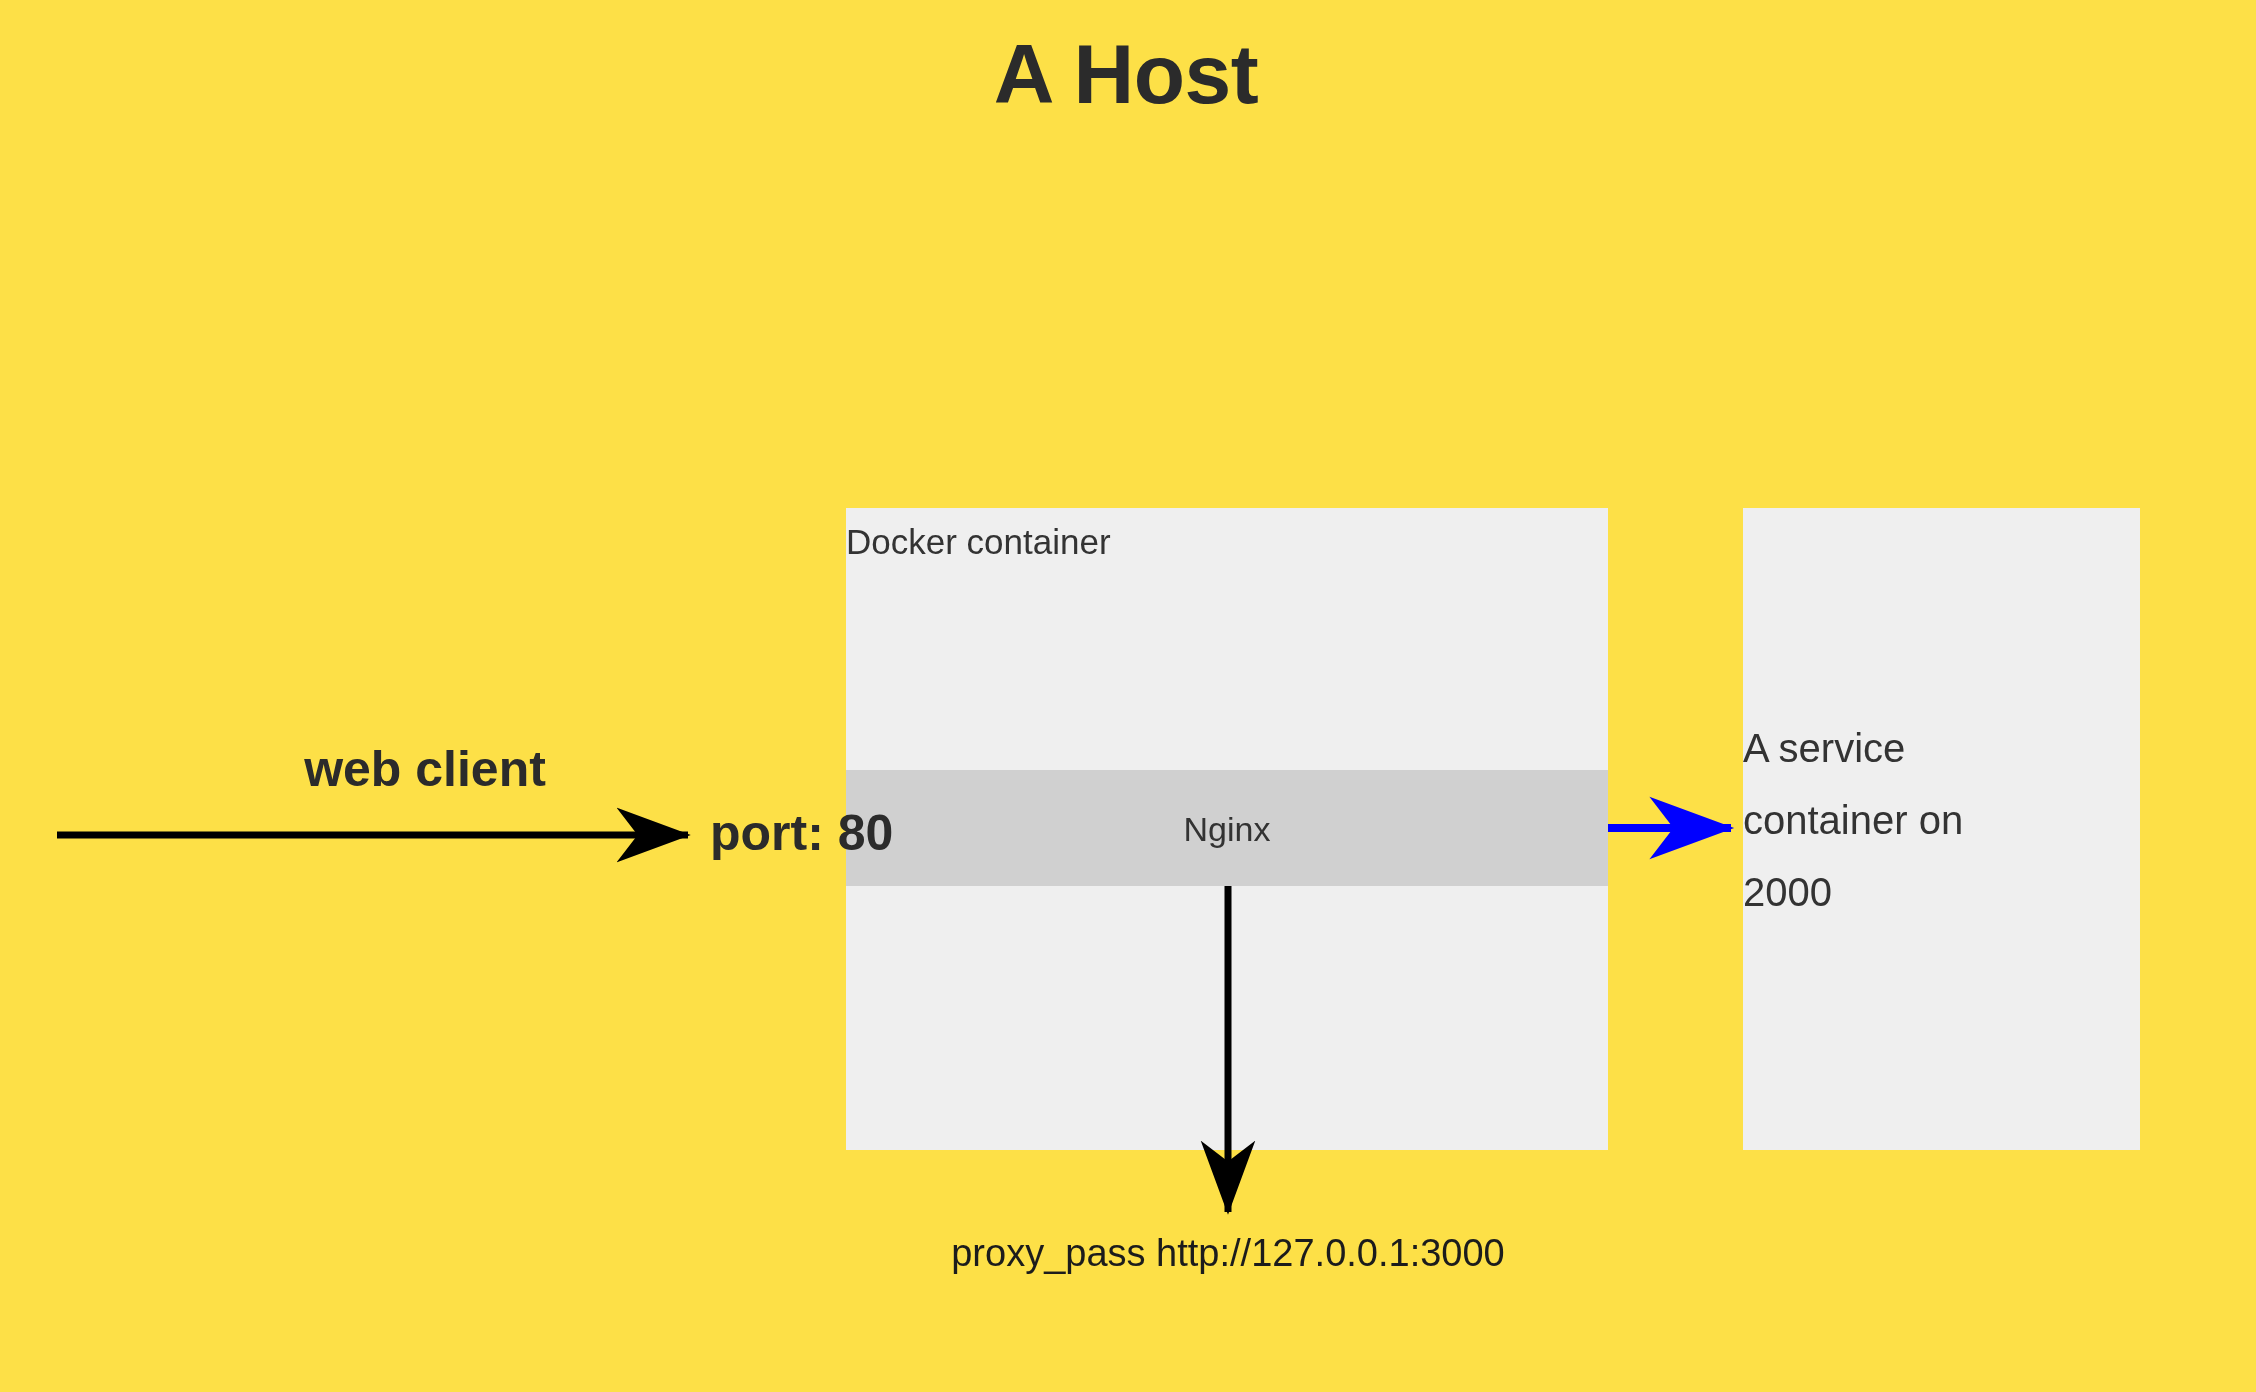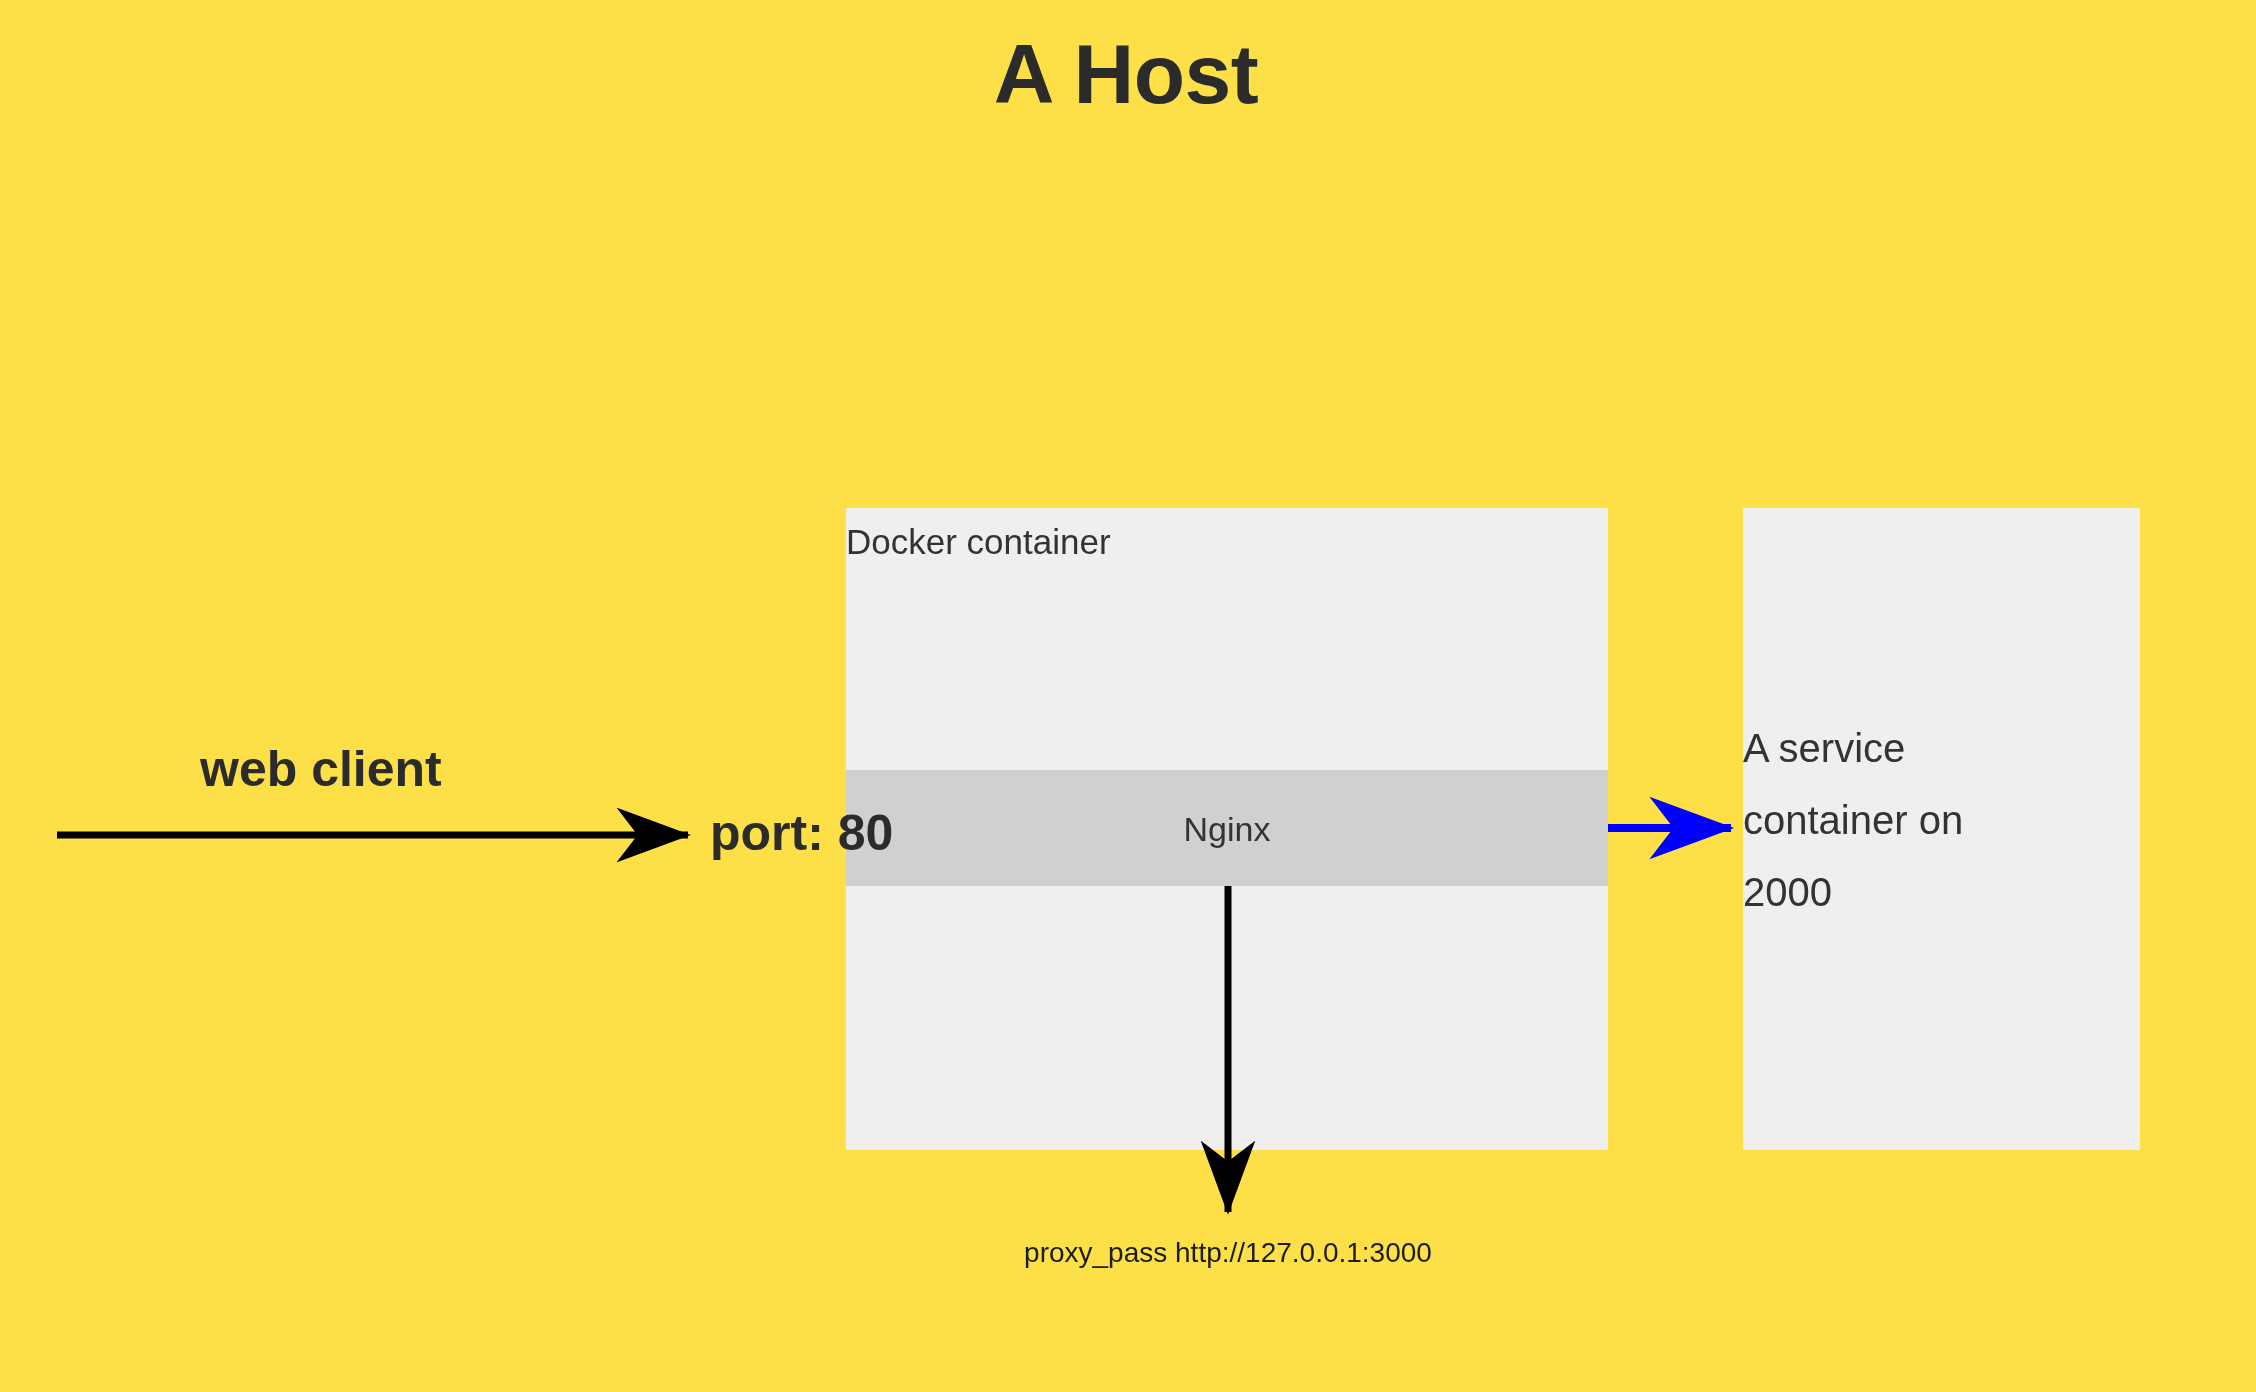--- a/index.html
+++ b/index.html
@@ -97,42 +97,42 @@
     font-size: 40px;
     color: #333333;
     line-height: 72px;
   }
 
   
   #web-client-label {
     left: 200px;
     top: 738px;
     width: 450px;
-    text-align: left;
+    text-align: center;
     font-size: 50px;
     font-weight: bold;
     color: #2b2b2b;
     line-height: 62px;
   }
   #port-label {
     left: 710px;
     top: 802px;
     font-size: 50px;
     font-weight: bold;
     color: #2b2b2b;
     line-height: 62px;
     white-space: nowrap;
     text-align: right;
   }
   #proxy-pass-label {
     left: 828px;
     top: 1228px;
     width: 800px;
     text-align: center;
-    font-size: 28px;
+    font-size: 38px;
     color: #1c1c1c;
     line-height: 50px;
     white-space: nowrap;
   }
 </style>
 </head>
 <body>
 
 <div id="canvas">
 

